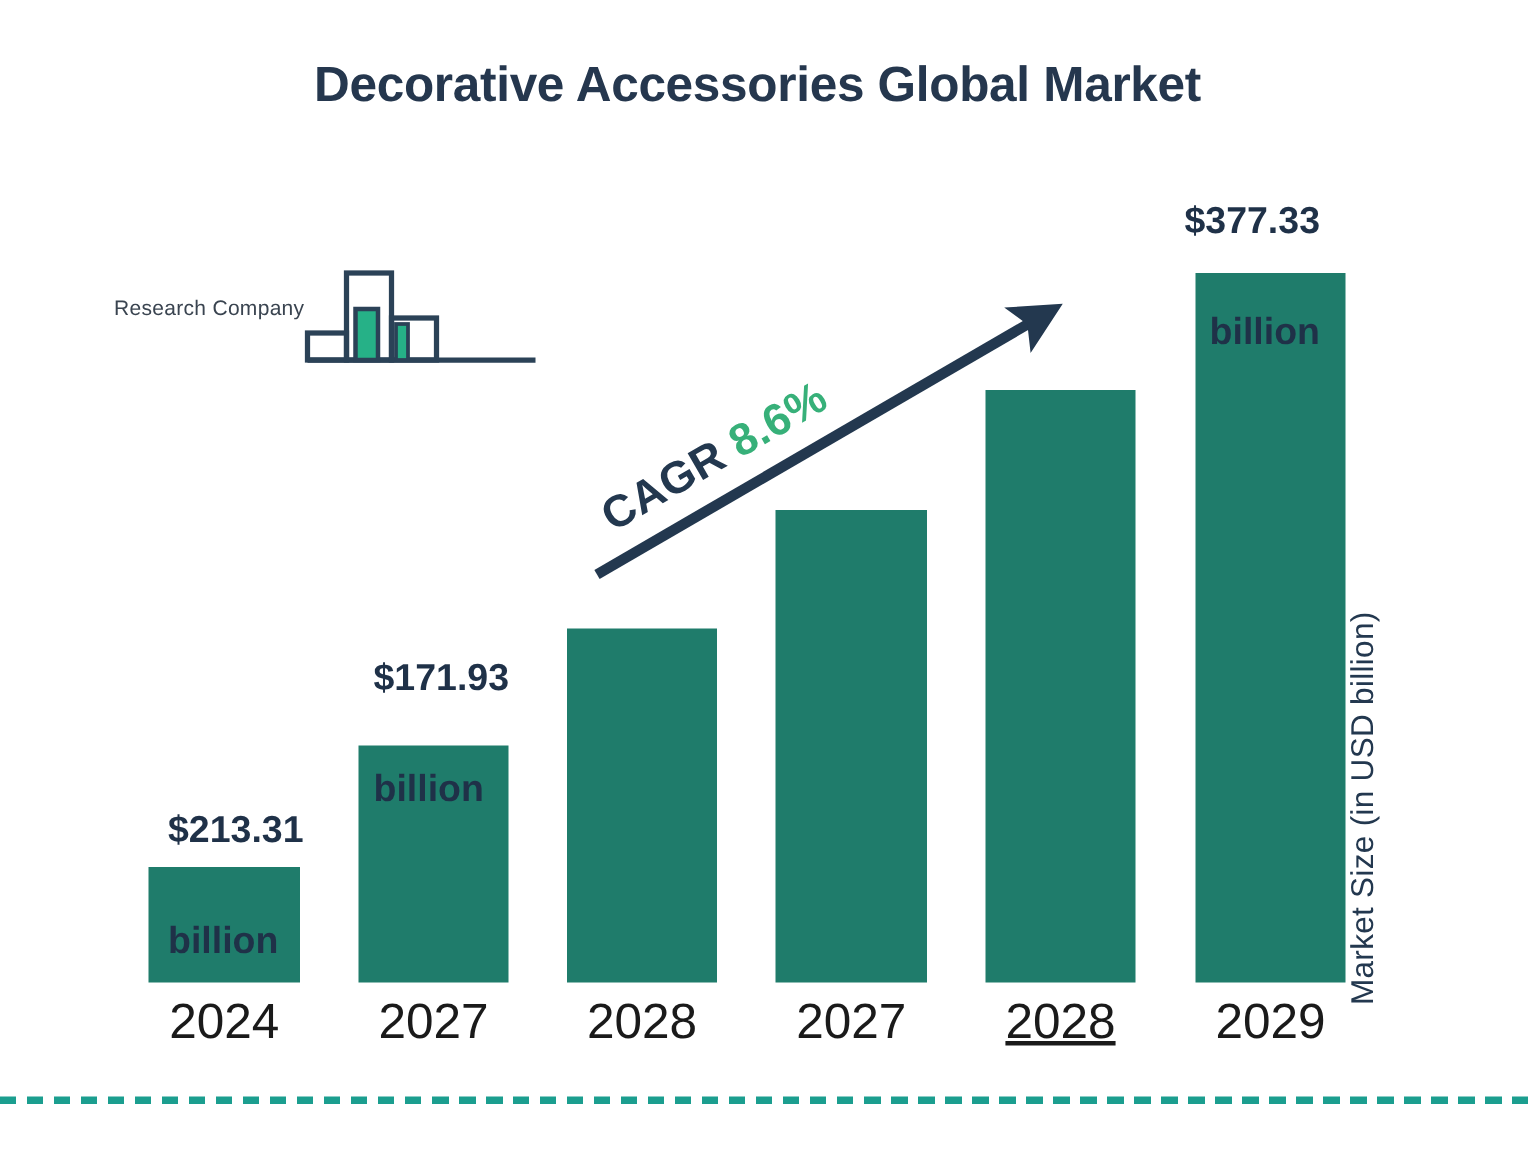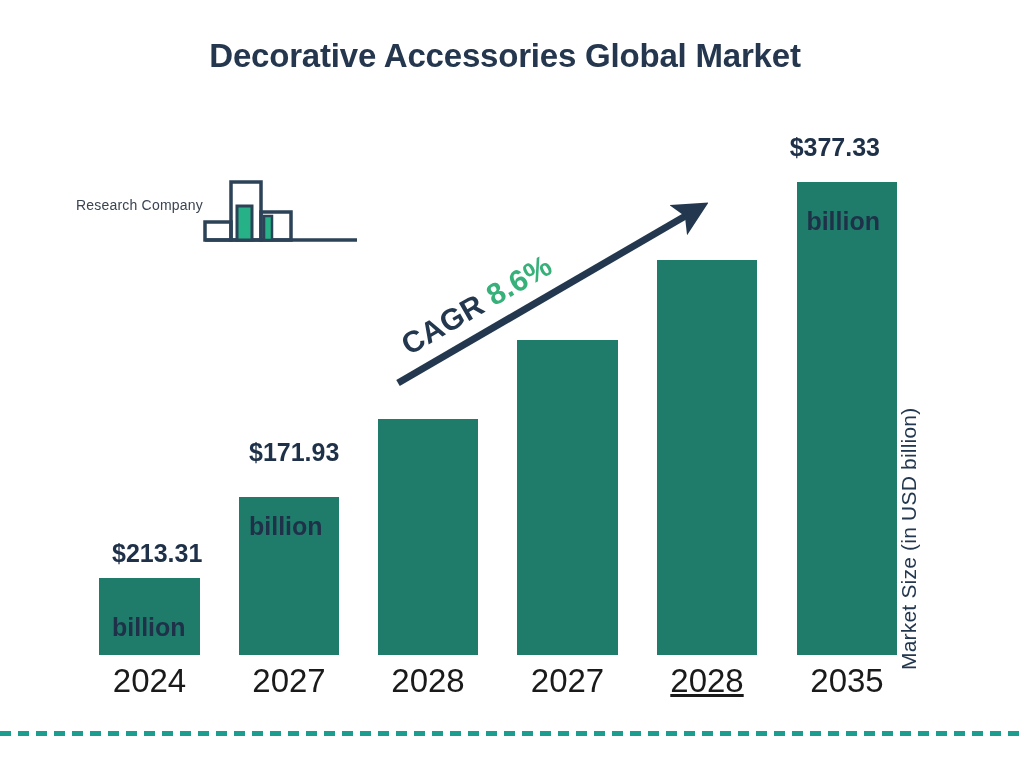--- a/index.html
+++ b/index.html
@@ -205,21 +205,21 @@
     <div class="tick-label" style="left:517px; width:101px;">2027</div>
 
     <div class="bar" style="left:657px; top:260px; width:100px; height:395px;"></div>
     <div class="tick-label" style="left:657px; width:100px;text-decoration:underline;">2028</div>
 
     <div class="bar" style="left:797px; top:182px; width:100px; height:473px;"></div>
     <div class="bar-label right" style="left:720px; top:92px; width:160px;">
       <div>$377.33</div>
       <div>billion</div>
     </div>
-    <div class="tick-label" style="left:797px; width:100px;">2035</div>
+    <div class="tick-label" style="left:797px; width:100px;">2029</div>
   </div>
 
   <svg class="cagr-arrow" width="1024" height="768" viewBox="0 0 1024 768">
     <defs>
       <marker id="arrowhead" markerWidth="5" markerHeight="5" refX="2.6" refY="2.5" orient="auto" markerUnits="strokeWidth">
         <path d="M0,0 L5,2.5 L0,5 L1.1,2.5 z" fill="#23384F"></path>
       </marker>
     </defs>
     <line x1="398" y1="383" x2="694" y2="211" stroke="#23384F" stroke-width="7" stroke-linecap="butt" marker-end="url(#arrowhead)"></line>
   </svg>

